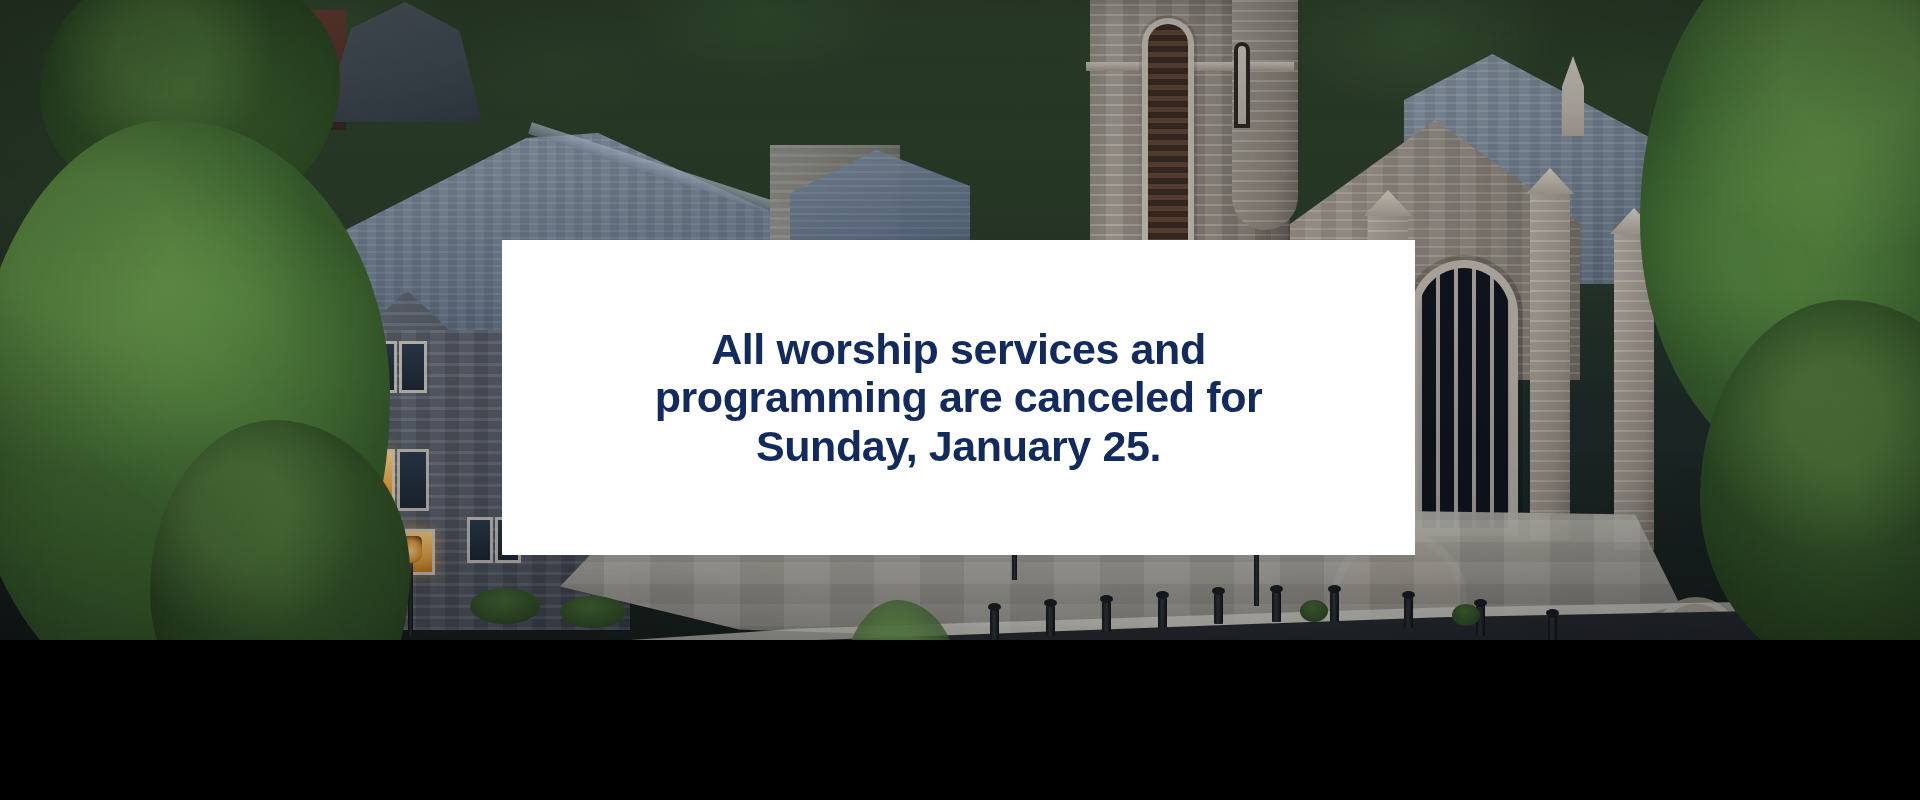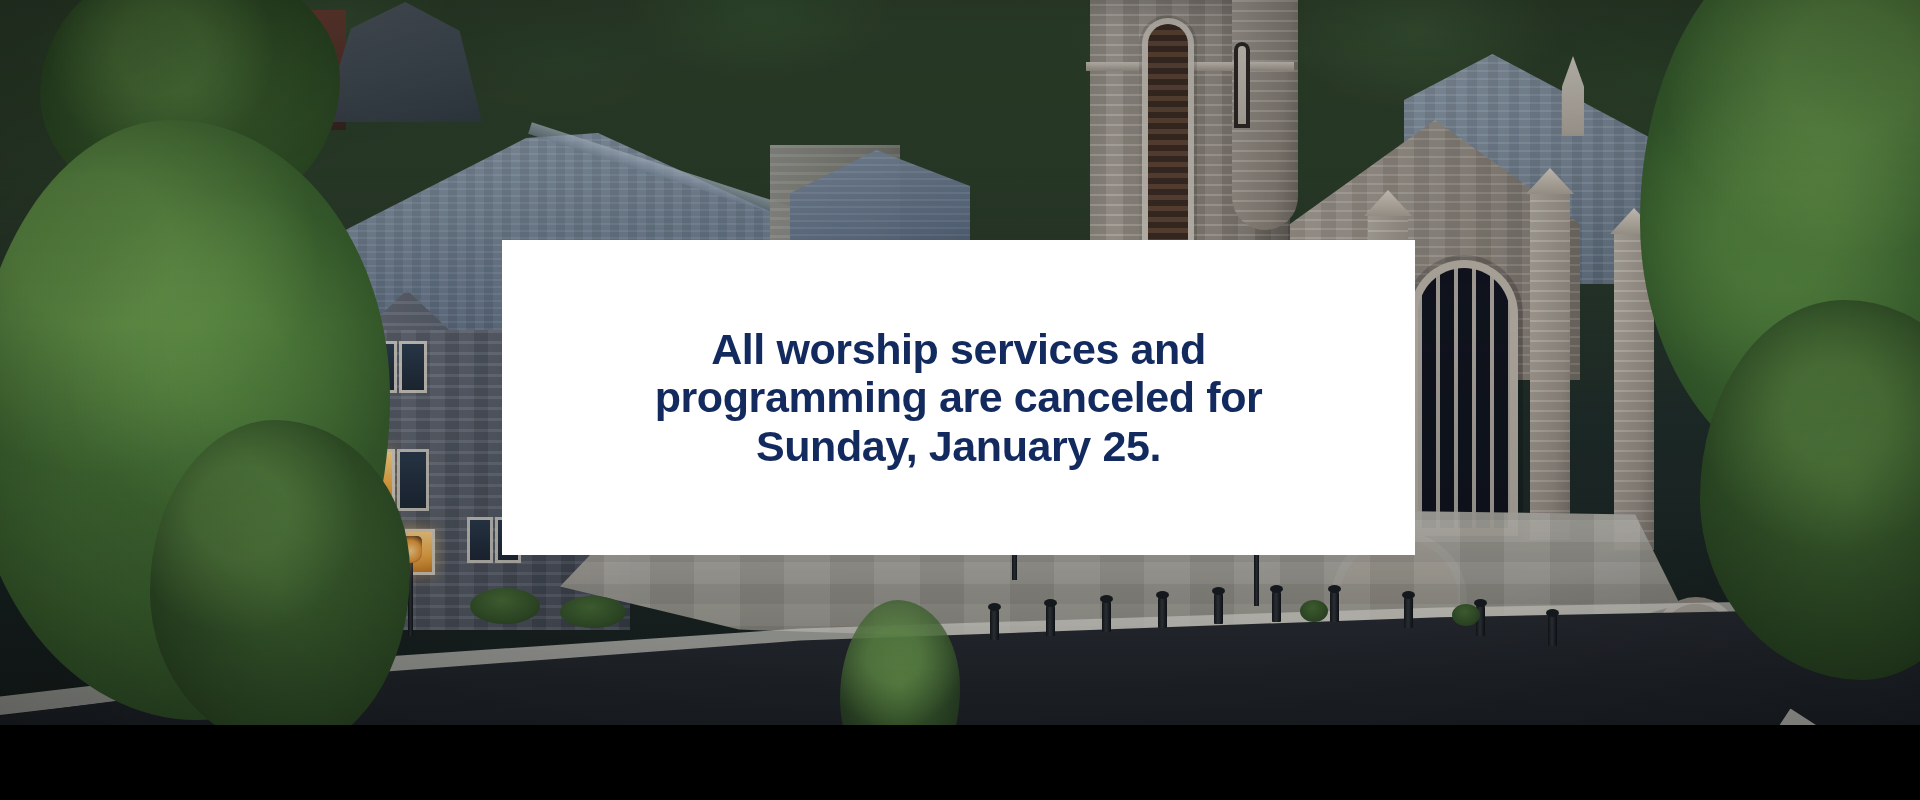--- a/index.html
+++ b/index.html
@@ -8,21 +8,21 @@
     padding: 0;
     background: #000;
   }
   body {
     font-family: "Liberation Sans", sans-serif;
   }
 
   .stage {
     position: relative;
     width: 1920px;
-    height: 725px;
+    height: 640px;
     overflow: hidden;
     background: #1b2733;
   }
 
   
   .photo {
     position: absolute;
     inset: 0;
     overflow: hidden;
   }

